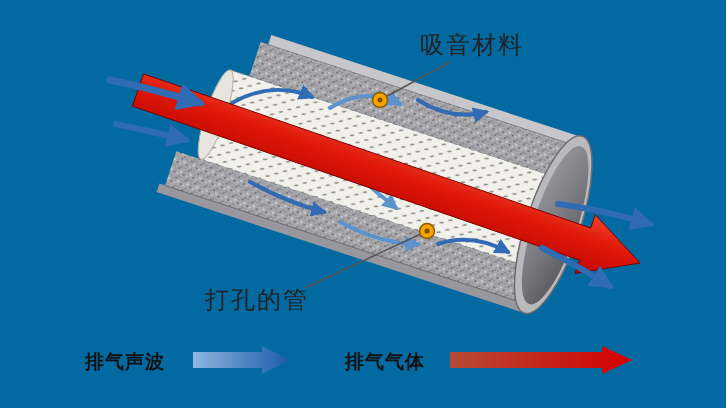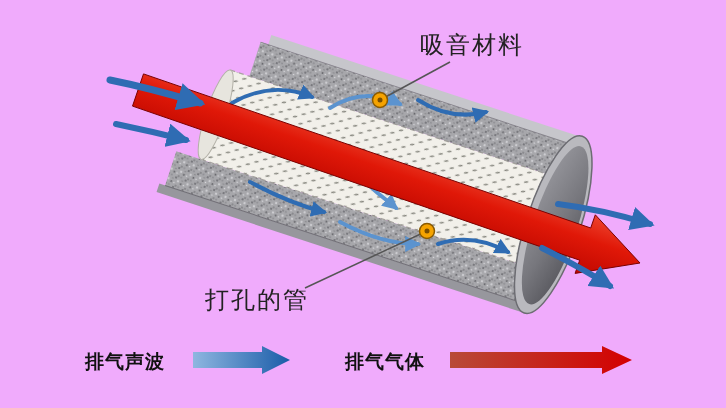--- a/index.html
+++ b/index.html
@@ -5,21 +5,21 @@
   html, body {
     margin: 0;
     padding: 0;
     background: #ffffff;
     font-family: "Liberation Sans", "DejaVu Sans", sans-serif;
   }
   .stage {
     position: relative;
     width: 726px;
     height: 408px;
-    background: #f0abfc;
+    background: #0369a1;
     overflow: hidden;
   }
   svg { display: block; }
   .callout-text {
     font-size: 24px;
     fill: #222222;
     font-weight: 500;
     letter-spacing: 2px;
   }
   .legend-text {

